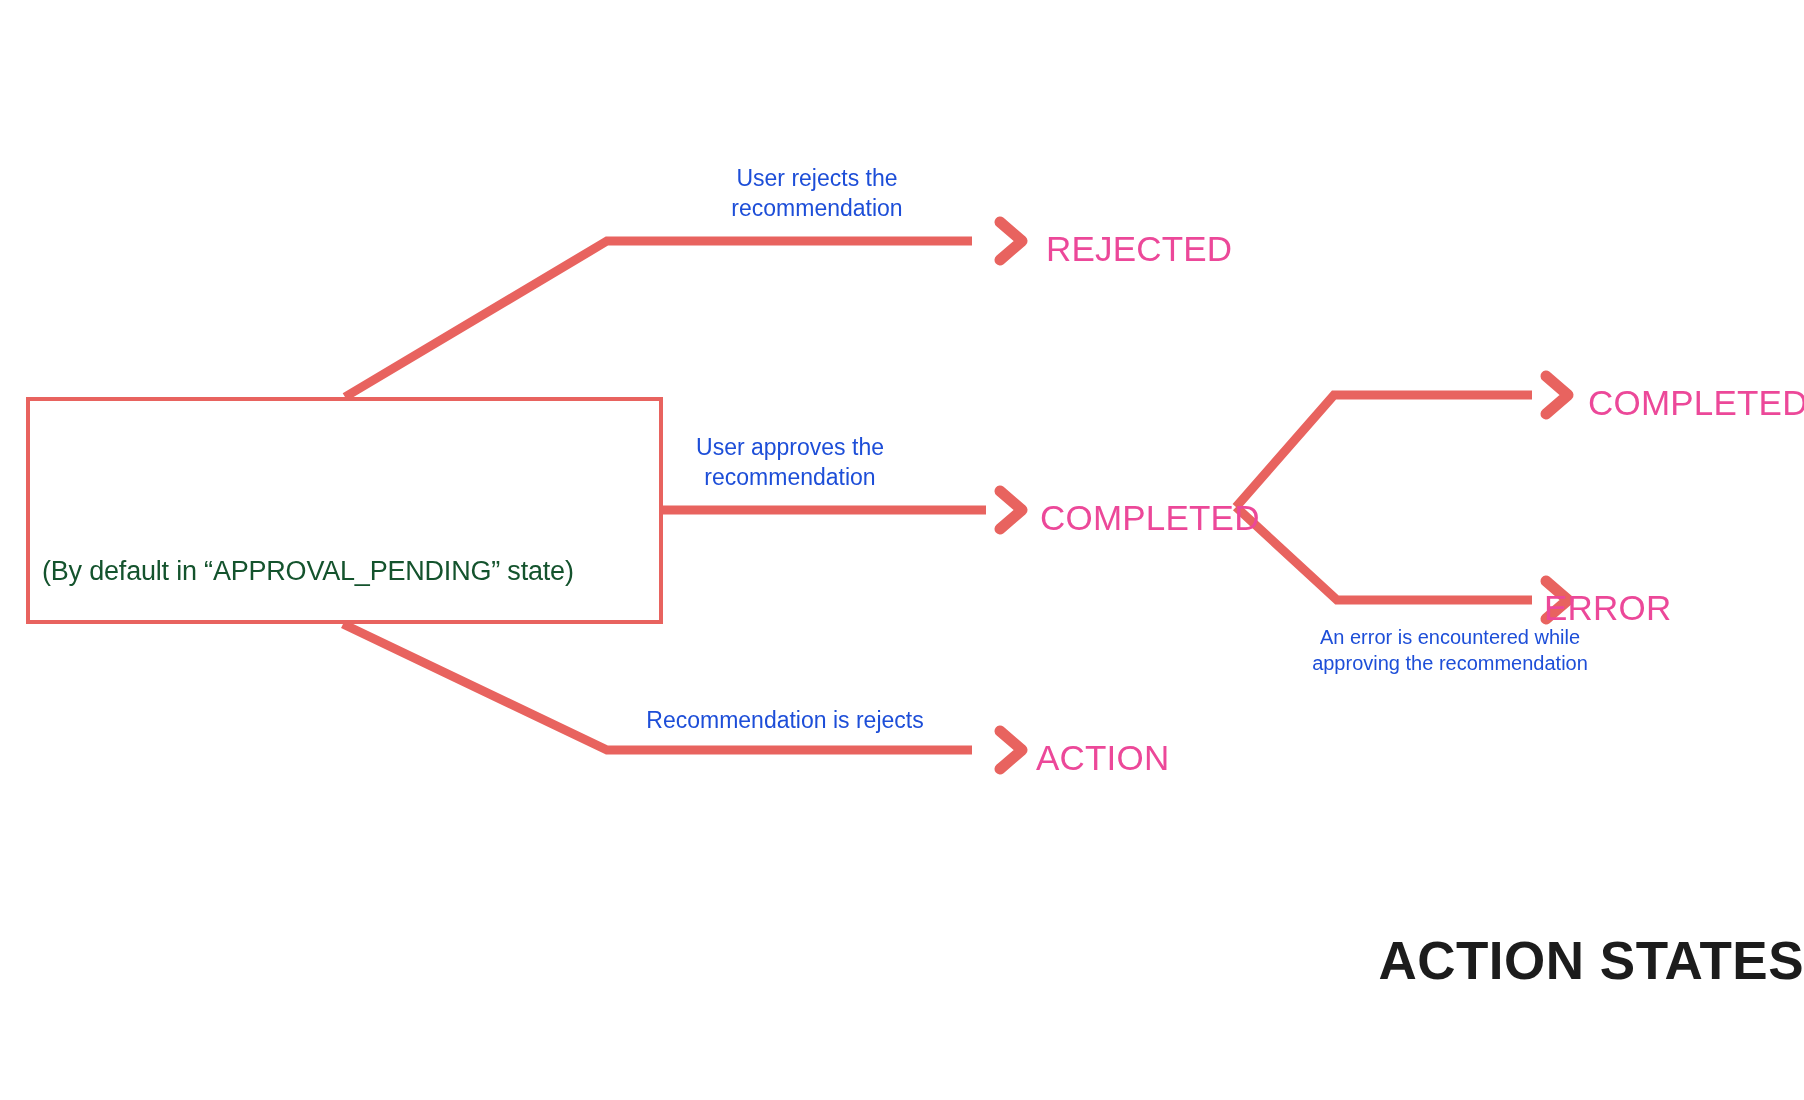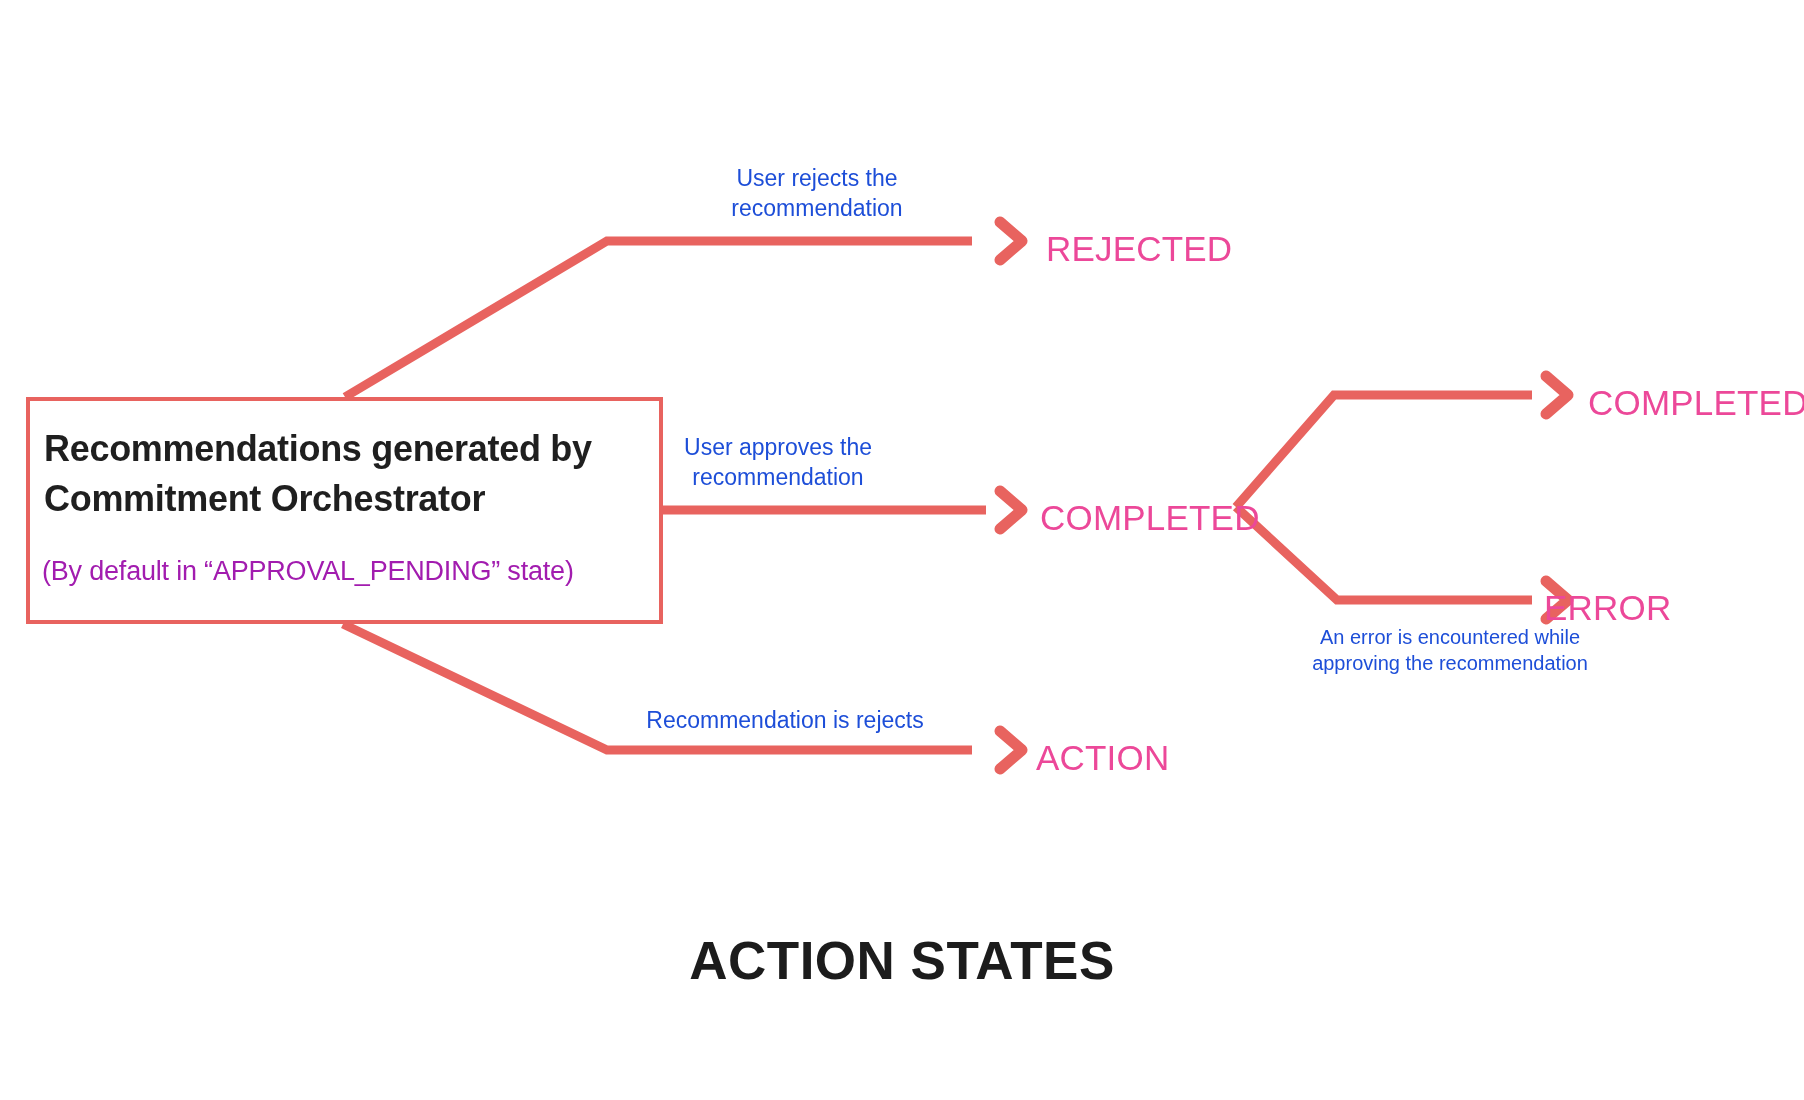--- a/index.html
+++ b/index.html
@@ -51,21 +51,21 @@
     color: #1f1f1f;
     letter-spacing: -0.3px;
   }
   .source-sub {
     position: absolute;
     left: 12px;
     top: 153px;
     width: 610px;
     font-size: 27px;
     font-weight: 400;
-    color: #a21caf;
+    color: #14532d;
     line-height: 1.3;
     letter-spacing: -0.2px;
   }
 
   
   .state-label {
     position: absolute;
     font-size: 35px;
     font-weight: 400;
     color: #ec4899;
@@ -89,21 +89,21 @@
   .edge-label.small {
     font-size: 20px;
   }
 
   
   .diagram-caption {
     position: absolute;
     left: 0;
     top: 930px;
     width: 1804px;
-    text-align: center;
+    text-align: right;
     font-size: 53px;
     font-weight: bold;
     color: #1c1c1c;
     letter-spacing: 0.5px;
     z-index: 3;
   }
 </style>
 </head>
 <body>
 
@@ -126,38 +126,37 @@
     <g fill="none" stroke="#e8635f" stroke-width="11" stroke-linecap="round" stroke-linejoin="round">
       <polyline points="1000,222 1022,241 1000,260"></polyline>
       <polyline points="1000,491 1022,510 1000,529"></polyline>
       <polyline points="1000,731 1022,750 1000,769"></polyline>
       <polyline points="1546,376 1568,395 1546,414"></polyline>
       <polyline points="1546,581 1568,600 1546,619"></polyline>
     </g>
   </svg>
 
   <div class="source-box">
-    <div class="source-title">Recommendations generated by Commitment Orchestrator</div>
     <div class="source-sub">(By default in “APPROVAL_PENDING” state)</div>
   </div>
 
   <div class="state-label" style="left:1046px; top:231px;">REJECTED</div>
 
   <div class="state-label" style="left:1040px; top:500px;">COMPLETED</div>
 
   <div class="state-label" style="left:1036px; top:740px;">ACTION</div>
 
   <div class="state-label" style="left:1588px; top:385px;">COMPLETED</div>
 
   <div class="state-label" style="left:1544px; top:590px;">ERROR</div>
 
   <div class="edge-label" style="left:617px; top:163px; width:400px;">User rejects the
 recommendation</div>
 
-  <div class="edge-label" style="left:578px; top:432px; width:400px;">User approves the
+  <div class="edge-label" style="left:590px; top:432px; width:400px;">User approves the
 recommendation</div>
 
   <div class="edge-label" style="left:560px; top:705px; width:450px;">Recommendation is rejects</div>
 
 
   <div class="edge-label small" style="left:1250px; top:624px; width:400px;">An error is encountered while
 approving the recommendation</div>
 
   <div class="diagram-caption">ACTION STATES</div>
 

